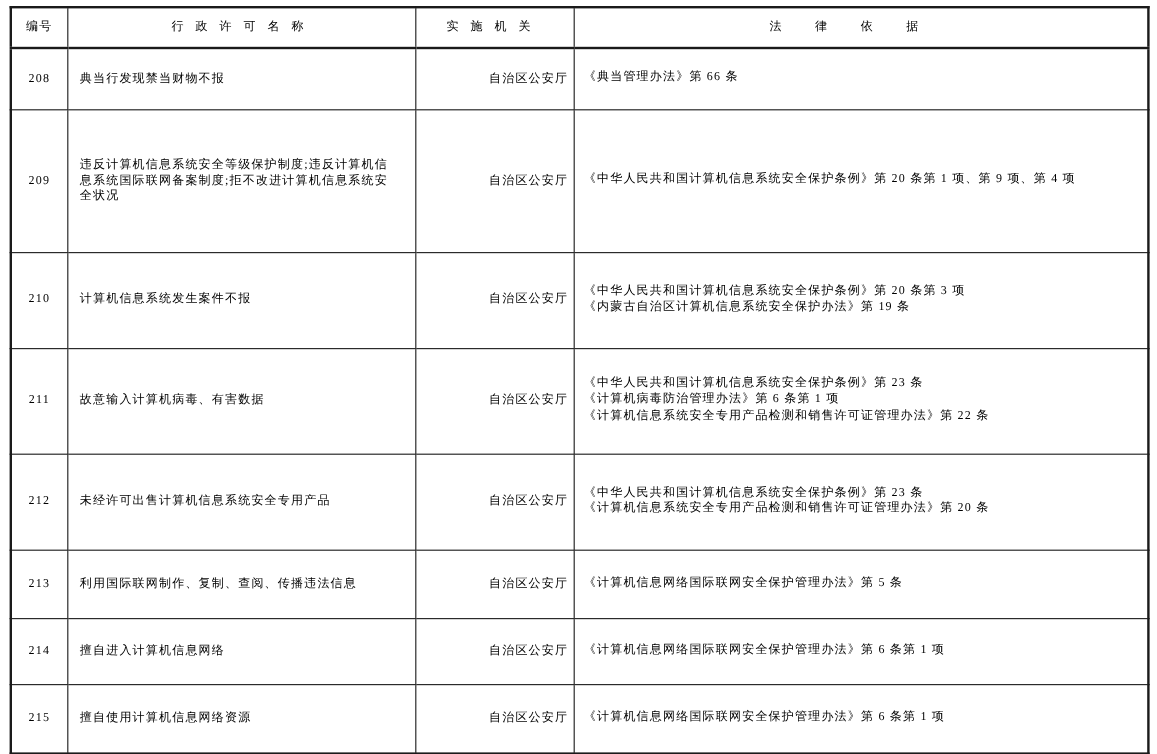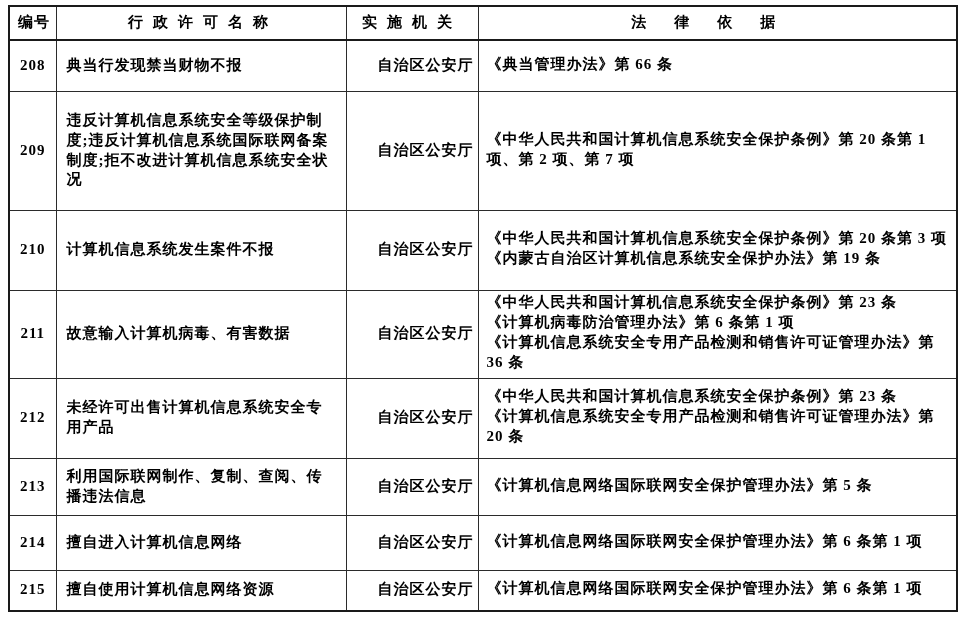--- a/index.html
+++ b/index.html
@@ -26,26 +26,26 @@
   table.doc, table.doc td, table.doc th{
     border:1px solid #2b2b2b;
   }
   table.doc{
     border:2px solid #1a1a1a;
   }
   table.doc thead th{
     border-bottom:2px solid #1a1a1a;
   }
   th,td{
-    font-size:15px;
+    font-size:10px;
     line-height:1.32;
     letter-spacing:1px;
     vertical-align:middle;
     padding:2px 8px;
-    font-weight:bold;
+    font-weight:normal;
     overflow:hidden;
   }
   thead th{
     text-align:center;
     height:28px;
     white-space:nowrap;
   }
   .th-id{letter-spacing:1px;}
   .th-name{letter-spacing:10px;padding-left:12px;}
   .th-agency{letter-spacing:10px;}
@@ -71,21 +71,21 @@
     margin:0;
   }
   
   tr.r0{height:51px;}
   tr.r1{height:119px;}
   tr.r2{height:80px;}
   tr.r3{height:88px;}
   tr.r4{height:80px;}
   tr.r5{height:57px;}
   tr.r6{height:55px;}
-  tr.r7{height:41px;}
+  tr.r7{height:58px;}
 </style>
 </head>
 <body>
 
 <div class="page">
   <table class="doc">
     <colgroup>
       <col style="width:47px">
       <col style="width:290px">
       <col style="width:132px">
@@ -106,40 +106,40 @@
         <td class="c-agency">自治区公安厅</td>
         <td class="c-legal">
           <div>《典当管理办法》第 66 条</div>
         </td>
       </tr>
       <tr class="r1">
         <td class="c-id">209</td>
         <td class="c-name">违反计算机信息系统安全等级保护制度;违反计算机信息系统国际联网备案制度;拒不改进计算机信息系统安全状况</td>
         <td class="c-agency">自治区公安厅</td>
         <td class="c-legal">
-          <div>《中华人民共和国计算机信息系统安全保护条例》第 20 条第 1 项、第 2 项、第 7 项</div>
+          <div>《中华人民共和国计算机信息系统安全保护条例》第 20 条第 1 项、第 9 项、第 4 项</div>
         </td>
       </tr>
       <tr class="r2">
         <td class="c-id">210</td>
         <td class="c-name">计算机信息系统发生案件不报</td>
         <td class="c-agency">自治区公安厅</td>
         <td class="c-legal">
           <div>《中华人民共和国计算机信息系统安全保护条例》第 20 条第 3 项</div>
           <div>《内蒙古自治区计算机信息系统安全保护办法》第 19 条</div>
         </td>
       </tr>
       <tr class="r3">
         <td class="c-id">211</td>
         <td class="c-name">故意输入计算机病毒、有害数据</td>
         <td class="c-agency">自治区公安厅</td>
         <td class="c-legal">
           <div>《中华人民共和国计算机信息系统安全保护条例》第 23 条</div>
           <div>《计算机病毒防治管理办法》第 6 条第 1 项</div>
-          <div>《计算机信息系统安全专用产品检测和销售许可证管理办法》第 36 条</div>
+          <div>《计算机信息系统安全专用产品检测和销售许可证管理办法》第 22 条</div>
         </td>
       </tr>
       <tr class="r4">
         <td class="c-id">212</td>
         <td class="c-name">未经许可出售计算机信息系统安全专用产品</td>
         <td class="c-agency">自治区公安厅</td>
         <td class="c-legal">
           <div>《中华人民共和国计算机信息系统安全保护条例》第 23 条</div>
           <div>《计算机信息系统安全专用产品检测和销售许可证管理办法》第 20 条</div>
         </td>

